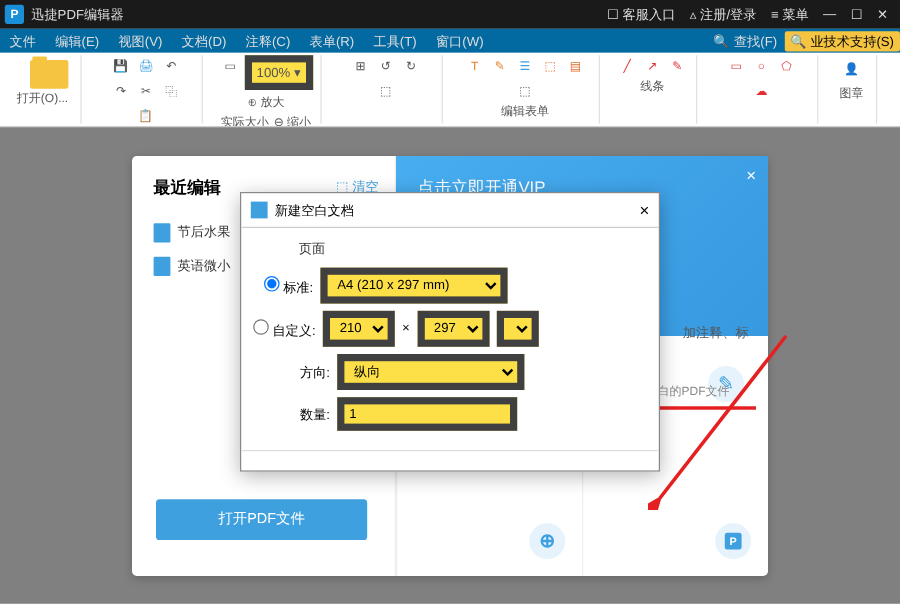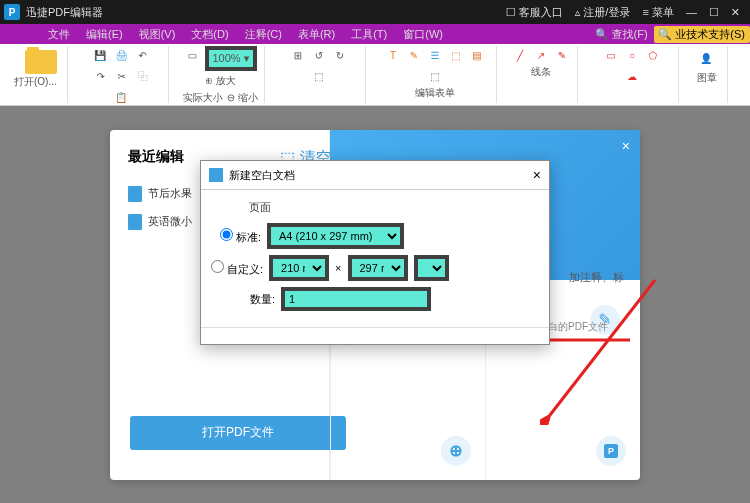--- a/index.html
+++ b/index.html
@@ -2,61 +2,61 @@
 <html><head>
 <meta charset="utf-8">
 <style>
 * { margin: 0; padding: 0; box-sizing: border-box; font-family: "Microsoft YaHei", Arial, sans-serif; }
 body { background: #888; width: 750px; height: 503px; overflow: hidden; position: relative; }
 .window { width: 750px; height: 503px; background: #fff; display: flex; flex-direction: column; }
 .titlebar { background: #1a1a1a; height: 24px; display: flex; align-items: center; color: #ddd; font-size: 11px; padding: 0 4px; }
 .titlebar .logo { width: 16px; height: 16px; background: #1a8fd8; border-radius: 2px; margin-right: 6px; display: flex; align-items: center; justify-content: center; color: #fff; font-size: 10px; font-weight: bold; }
 .titlebar .spacer { flex: 1; }
 .titlebar .tbtn { padding: 0 6px; cursor: pointer; text-align: right; }
-.menubar { background: #a21caf; height: 20px; display: flex; align-items: center; font-size: 11px; color: #ddd; padding-left: 40px; }
+.menubar { background: #0369a1; height: 20px; display: flex; align-items: center; font-size: 11px; color: #ddd; }
 .menubar .mitem { padding: 0 8px; cursor: pointer; }
 .menubar .right { margin-left: auto; display: flex; }
 .menubar .rbtn { padding: 0 6px; display: flex; align-items: center; gap: 3px; }
 .ribbon { background: #fff; border-bottom: 1px solid #ccc; height: 62px; display: flex; padding: 2px 4px; gap: 8px; overflow: hidden; }
 .rgroup { display: flex; flex-direction: column; align-items: center; border-right: 1px solid #e0e0e0; padding: 0 6px; font-size: 10px; color: #555; }
 .rgroup .ricons { display: flex; flex-wrap: wrap; gap: 3px; align-items: center; justify-content: center; max-width: 80px; }
 .rgroup .rlabel { font-size: 10px; margin-top: 1px; }
 .ricon { width: 18px; height: 18px; display: inline-flex; align-items: center; justify-content: center; }
 .open-btn { display: flex; flex-direction: column; align-items: flex-end; padding: 4px; }
 .folder-icon { width: 32px; height: 24px; background: #f5c542; border-radius: 2px; position: relative; }
 .folder-icon::before { content: ''; position: absolute; top: -3px; left: 2px; width: 12px; height: 4px; background: #f5c542; border-radius: 1px 1px 0 0; }
 .content { flex: 1; background: #808080; display: flex; align-items: center; justify-content: center; position: relative; }
 .welcome { width: 530px; height: 350px; background: #fff; border-radius: 4px; display: flex; box-shadow: 0 2px 8px rgba(0,0,0,0.2); position: relative; }
 .wleft { width: 220px; padding: 18px; border-right: 1px solid #eee; }
 .wleft h3 { font-size: 14px; margin-bottom: 14px; }
 .recent-item { display: flex; align-items: center; gap: 6px; font-size: 11px; color: #333; padding: 6px 0; }
 .file-icon { width: 14px; height: 16px; background: #3fa0e0; border-radius: 1px; }
-.clear-link { color: #3fa0e0; font-size: 16px; position: absolute; top: 18px; left: 170px; }
-.open-pdf-btn { position: absolute; bottom: 30px; left: 20px; width: 216px; height: 34px; background: #3fa0e0; color: #fff; border: none; border-radius: 3px; font-size: 12px; }
+.clear-link { color: #3fa0e0; font-size: 11px; position: absolute; top: 18px; left: 170px; }
+.open-pdf-btn { position: absolute; bottom: 30px; left: 20px; width: 176px; height: 34px; background: #3fa0e0; color: #fff; border: none; border-radius: 3px; font-size: 12px; }
 .wright { flex: 1; display: flex; flex-direction: column; }
 .vip-banner { height: 150px; background: linear-gradient(135deg, #48aef0, #3799e0); color: #fff; padding: 18px; font-size: 14px; position: relative; }
 .vip-close { position: absolute; top: 8px; right: 10px; color: #fff; font-size: 14px; cursor: pointer; }
 .cards { flex: 1; display: flex; }
 .card { flex: 1; padding: 16px 12px; border-left: 1px solid #eee; position: relative; }
 .card h4 { font-size: 13px; color: #333; margin-bottom: 6px; }
 .card p { font-size: 10px; color: #888; line-height: 1.4; }
 .card-icon { position: absolute; bottom: 14px; right: 14px; width: 30px; height: 30px; border-radius: 50%; background: #e6f3fc; display: flex; align-items: center; justify-content: center; }
 .card-icon.pen { background: #e6f3fc; }
 .annot-text { position: absolute; top: 140px; right: 16px; font-size: 11px; color: #555; }
 .dialog { position: absolute; top: 160px; left: 200px; width: 350px; background: #fff; border: 1px solid #888; box-shadow: 0 4px 16px rgba(0,0,0,0.3); z-index: 10; }
 .dialog-title { border-bottom: 1px solid #ccc; padding: 6px 8px; display: flex; align-items: center; font-size: 11px; }
 .dialog-title .dicon { width: 14px; height: 14px; background: #3fa0e0; margin-right: 6px; }
 .dialog-title .dclose { margin-left: auto; cursor: pointer; font-size: 14px; }
 .dialog-body { padding: 10px; font-size: 11px; }
 .dialog-body .section-label { margin-bottom: 8px; color: #333; margin-left: 38px; }
 .form-row { display: flex; align-items: center; margin-bottom: 6px; gap: 6px; }
 .form-row label { min-width: 50px; text-align: right; }
 .form-row input[type=radio] { margin-right: 3px; }
-.sel { border: 4px solid #404040; padding: 2px 4px; font-size: 11px; background: #5eead4; }
-.sel.wide { width: 137px; }
+.sel { border: 6px solid #404040; padding: 2px 4px; font-size: 11px; background: #fde047; }
+.sel.wide { width: 156px; }
 .sel.med { width: 60px; }
 .sel.sm { width: 35px; }
 .spinner { width: 150px; }
 .dialog-footer { display: flex; justify-content: flex-end; gap: 10px; padding: 8px 12px; border-top: 1px solid #ddd; }
 .dbtn { padding: 3px 14px; font-size: 11px; border: 1px solid #999; background: #f0f0f0; cursor: pointer; }
 .arrow { position: absolute; pointer-events: none; }
 .arrow1 { top: 332px; left: 430px; width: 200px; height: 20px; }
 .arrow2 { top: 275px; left: 540px; width: 120px; height: 150px; }
 svg { display: block; }
 </style>
@@ -178,20 +178,21 @@
           </div>
         <div class="recent-item">
             <div class="file-icon"></div>
             <span>英语微小</span>
           </div>
         <button class="open-pdf-btn">打开PDF文件</button>
       </div>
       <div class="wright">
         <div class="vip-banner">
           <span class="vip-close">×</span>
+          <div>点击立即开通VIP</div>
           <div style="position:absolute;bottom:40px;left:16px;display:flex;align-items:center;gap:6px;font-size:11px;">
             <span style="background:rgba(255,255,255,0.3);width:24px;height:24px;border-radius:4px;display:inline-flex;align-items:center;justify-content:center">⟨/⟩</span>
             <span>业技术支持</span>
           </div>
         </div>
         <div class="annot-text">加注释、标</div>
         <div class="card-icon pen" style="position:absolute;top:175px;right:20px;">
             <span style="color:#3fa0e0">✎</span>
           </div>
         <div class="cards">
@@ -226,20 +227,24 @@
     <div class="form-row">
       <label><input type="radio" checked="" style=""><span>标准:</span></label>
       <select class="sel wide"><option>A4 (210 x 297 mm)</option></select>
     </div>
     <div class="form-row">
       <label><input type="radio" style=""><span>自定义:</span></label>
       <select class="sel med"><option>210 mm</option></select>
       <span>×</span>
       <select class="sel med"><option>297 mm</option></select>
       <select class="sel sm"><option>毫米</option></select>
+    </div>
+    <div class="form-row">
+      <label style="min-width:64px">方向:</label>
+      <select class="sel wide"><option>纵向</option></select>
     </div>
     <div class="form-row">
       <label style="min-width:64px">数量:</label>
       <input class="sel spinner" type="number" value="1" style="">
     </div>
   </div>
   <div class="dialog-footer">
   </div>
 </div>
 

